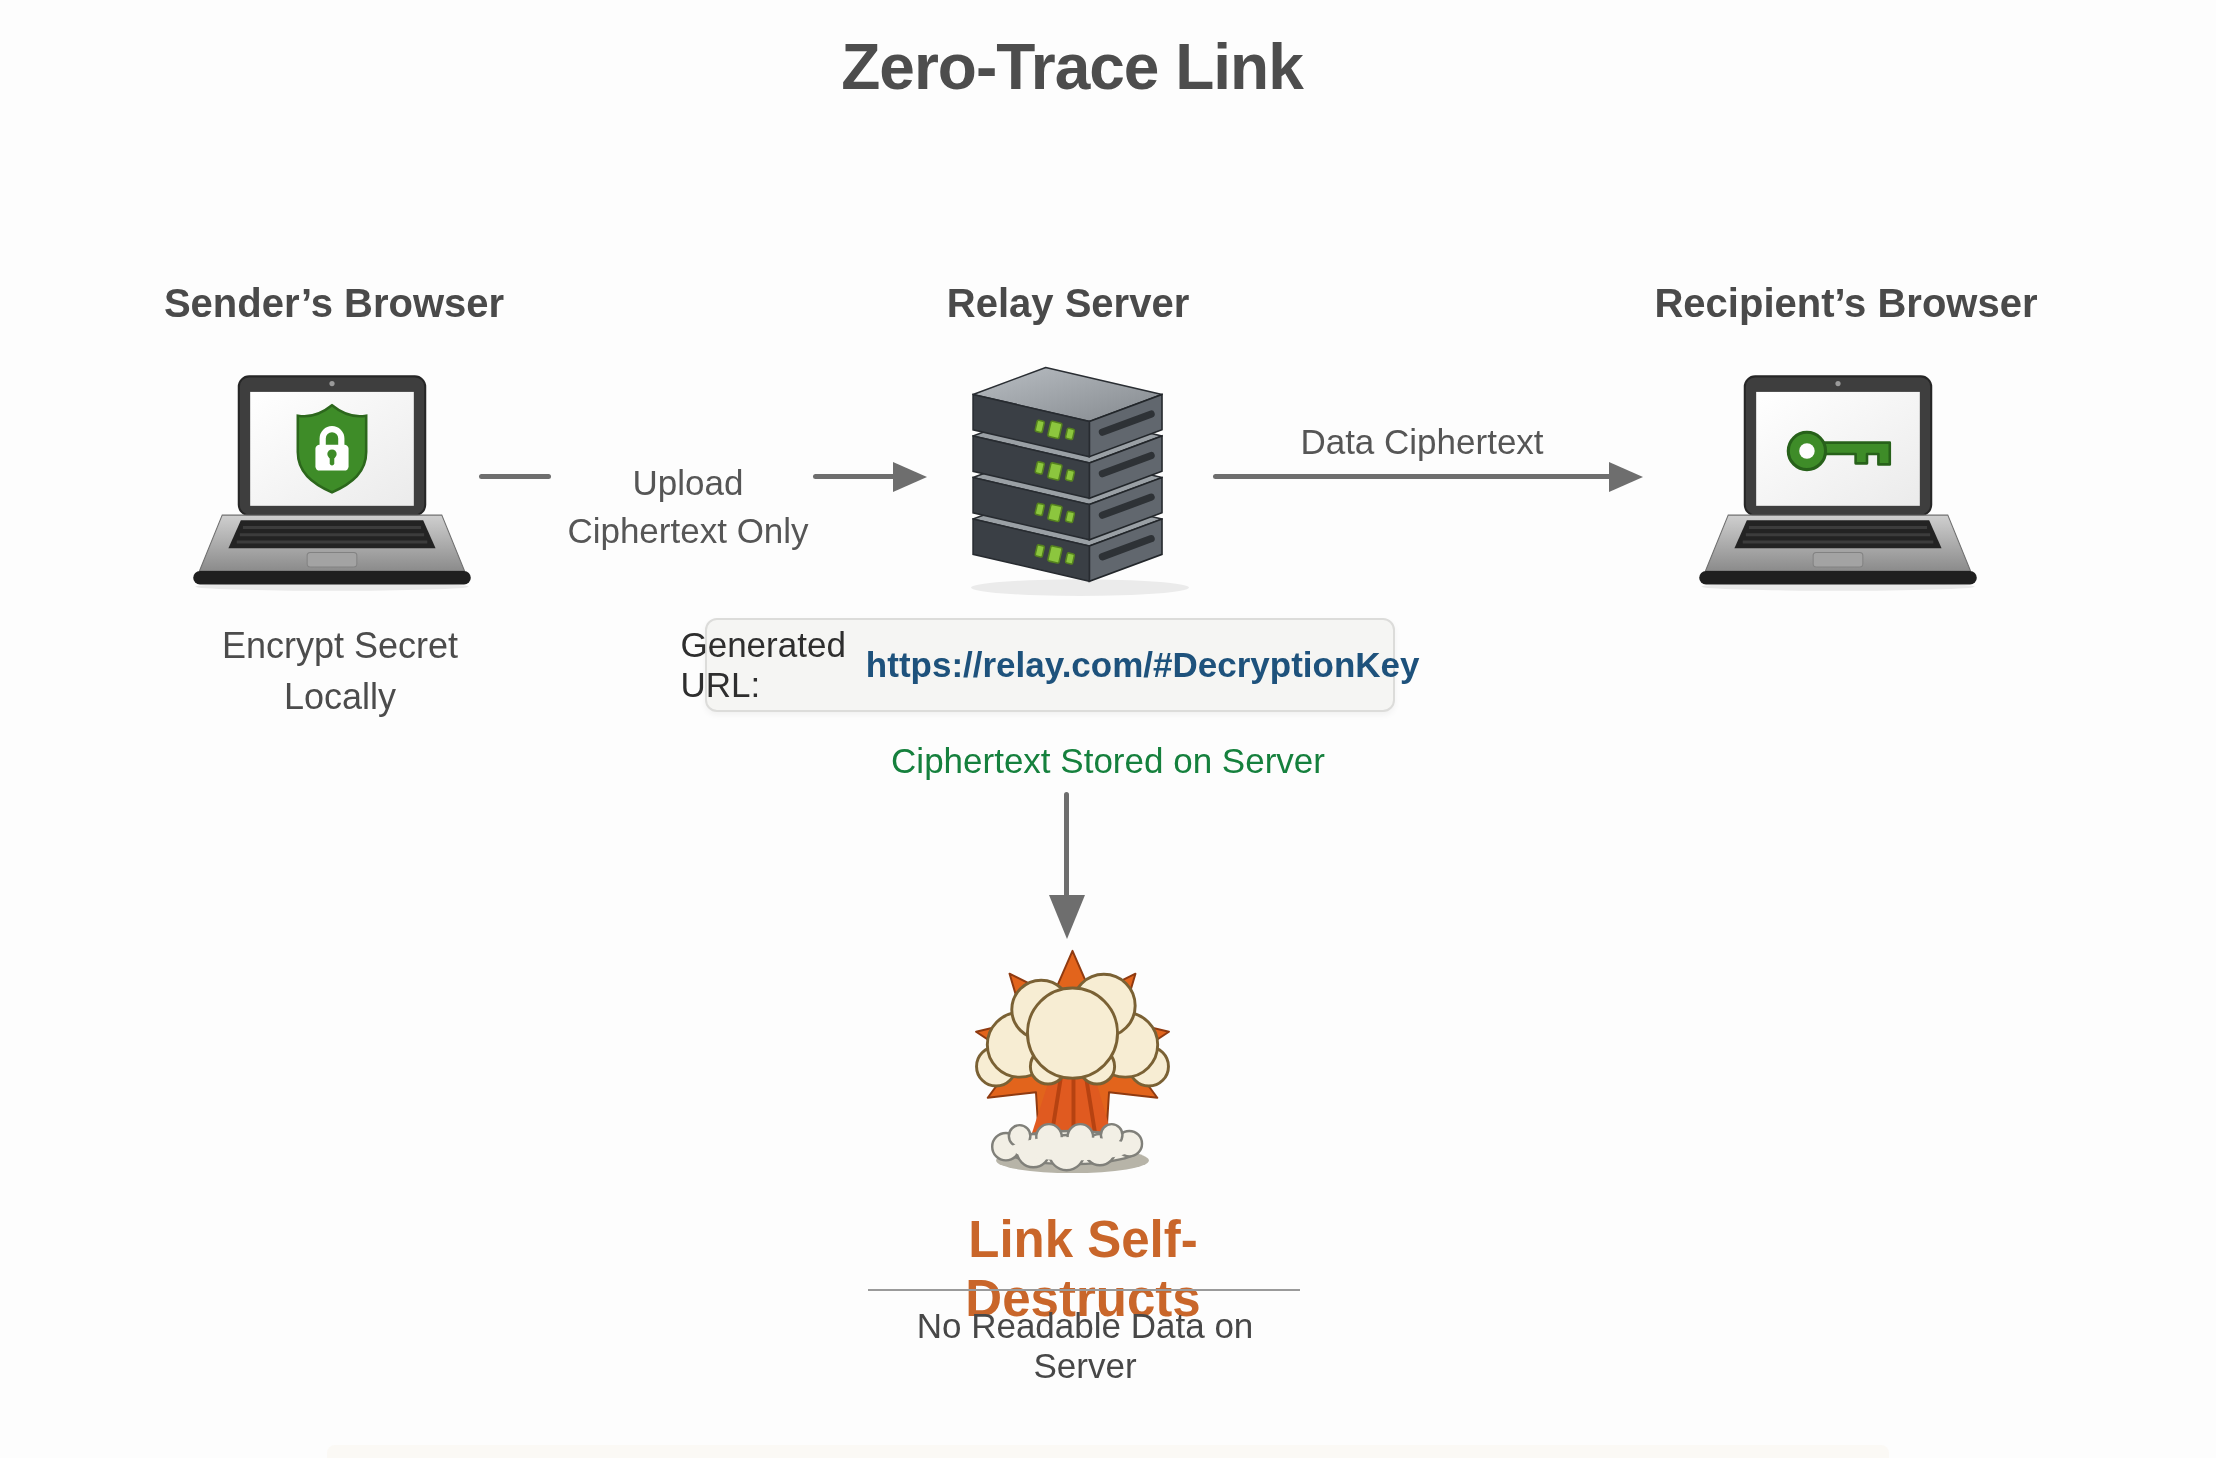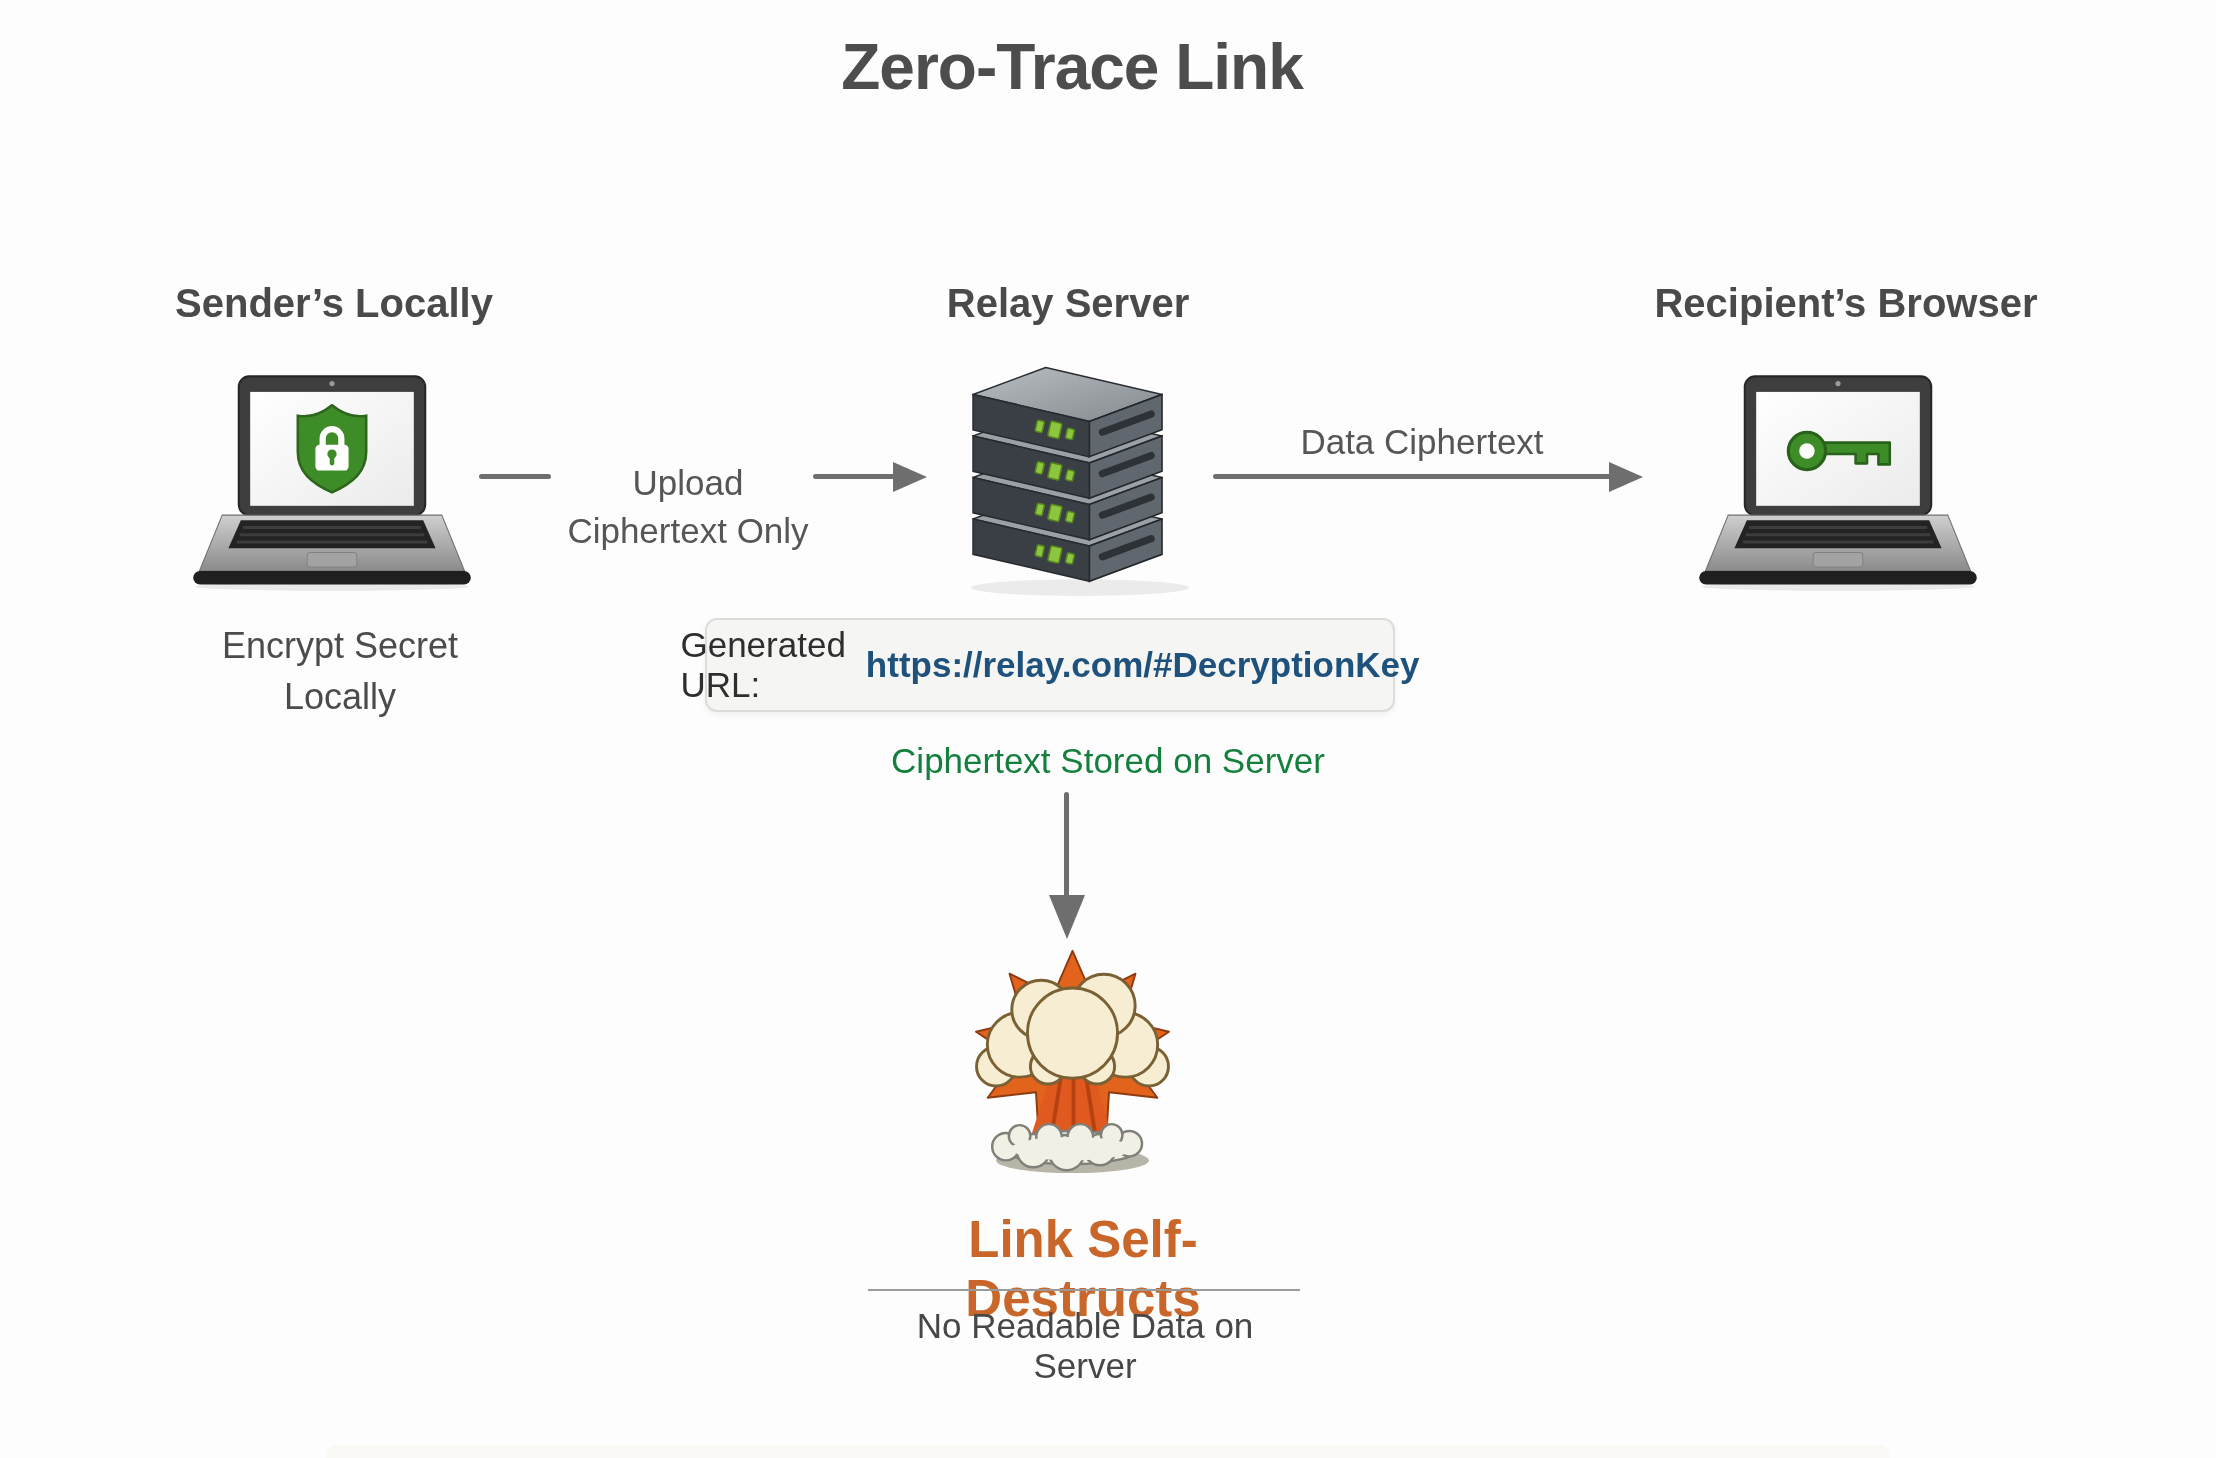--- a/index.html
+++ b/index.html
@@ -38,21 +38,21 @@
   .destruct-caption{left:885px;top:1306px;width:400px;text-align:center;font-size:35px;color:#474747;}
   .bottom-strip{left:327px;top:1445px;width:1562px;height:13px;background:#fbf9f5;border-radius:8px 8px 0 0;}
 </style>
 </head>
 <body>
 
 <div class="canvas">
 
   <div class="abs title">Zero-Trace Link</div>
 
-  <div class="abs heading" style="left:134px;">Sender’s Locally</div>
+  <div class="abs heading" style="left:134px;">Sender’s Browser</div>
   <div class="abs heading" style="left:1646px;">Recipient’s Browser</div>
   <div class="abs heading" style="left:868px;">Relay Server</div>
 
   <svg class="abs" style="left:187px;top:372px;" width="290" height="220" viewBox="0 0 280 212">
     <defs>
       <linearGradient id="sg" x1="0" y1="0" x2="1" y2="1">
         <stop offset="0" stop-color="#ffffff"></stop>
           <stop offset="1" stop-color="#ebebeb"></stop>
       </linearGradient>
       <linearGradient id="bg" x1="0" y1="0" x2="0" y2="1">

